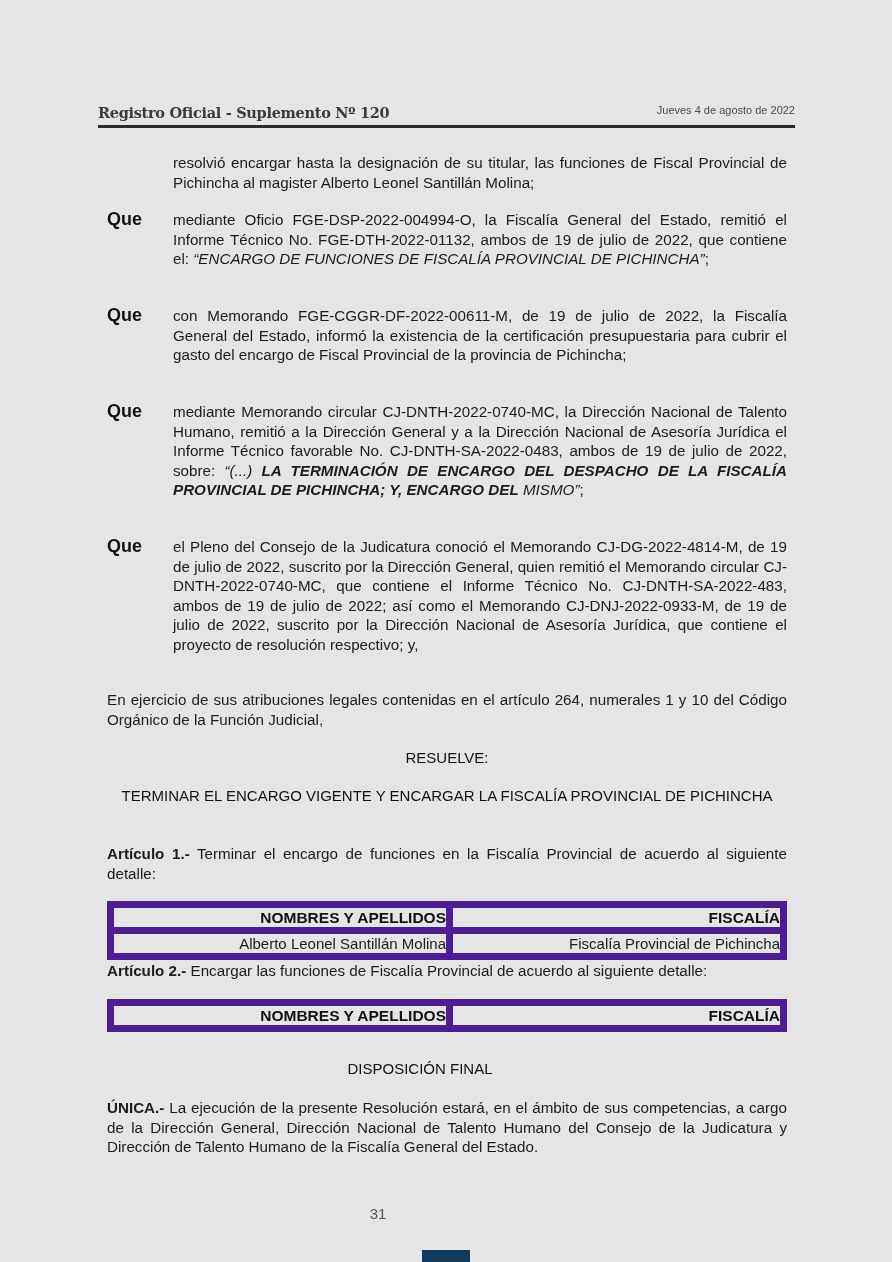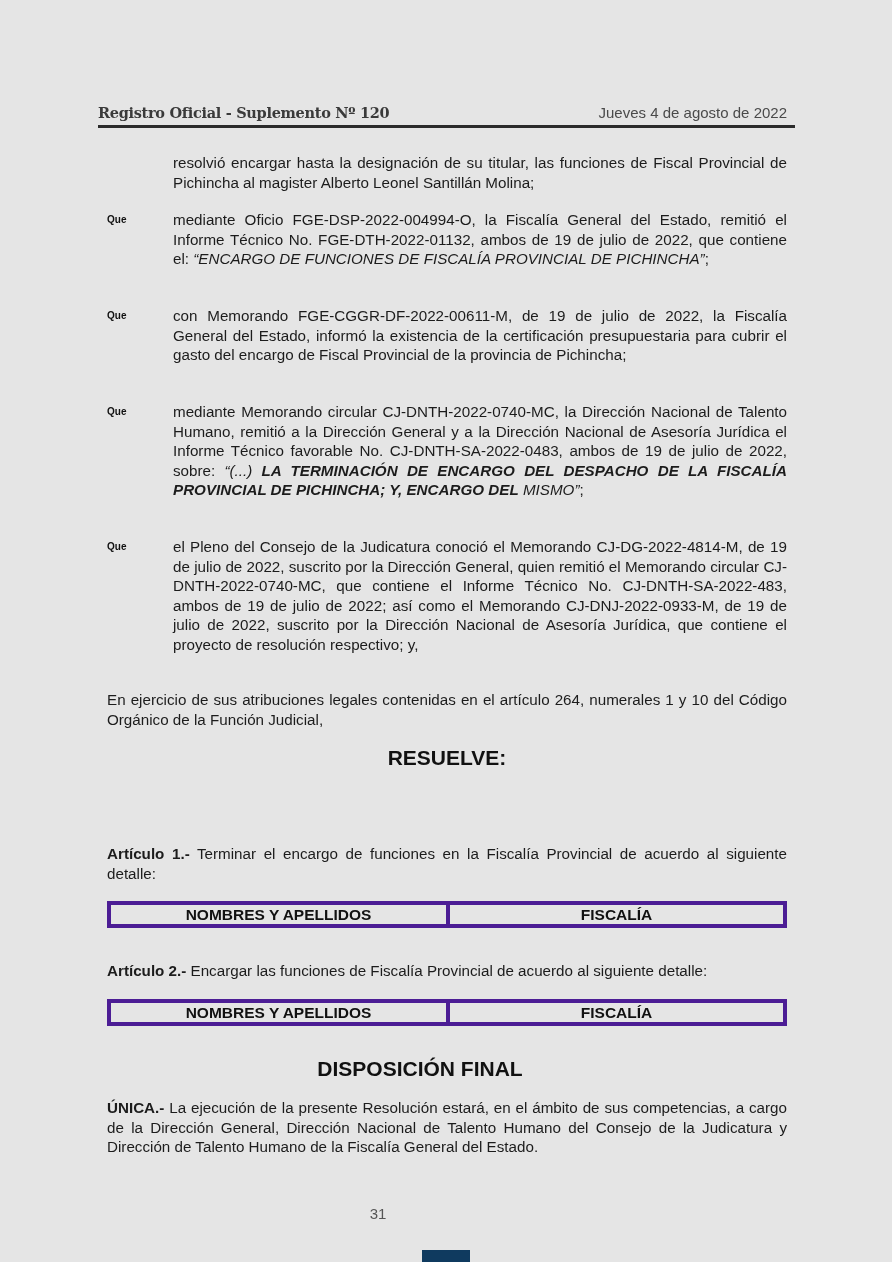--- a/index.html
+++ b/index.html
@@ -1,32 +1,32 @@
 <!DOCTYPE html>
 <html><head>
   <meta charset="utf-8">
   <style>
     html, body { margin: 0; padding: 0; background: #ffffff; }
     body { width: 892px; height: 1262px; position: relative; overflow: hidden; }
     .page { position: absolute; left: 0; top: 0; width: 892px; height: 1262px; background: #e5e5e5; padding-left: 8px; }
     .header { position: absolute; left: 98px; top: 104px; width: 697px; height: 24px; }
     .header-left { position: absolute; left: 0; top: 0; font-family: "DejaVu Serif", serif; font-weight: bold; font-size: 14.5px; color: #3a3a3a; letter-spacing: -0.3px; }
-    .header-right { position: absolute; right: 8px; top: 0; font-family: "Liberation Sans", sans-serif; font-size: 15px; color: #4a4a4a; }
+    .header-right { position: absolute; right: 0; top: 0; font-family: "Liberation Sans", sans-serif; font-size: 11px; color: #4a4a4a; }
     .header-rule { position: absolute; left: 98px; top: 125px; width: 697px; height: 3px; background: #2b2b2b; }
     .body-text { font-family: "Liberation Sans", sans-serif; font-size: 15.2px; line-height: 19.5px; color: #1c1c1c; }
     .block { position: absolute; left: 107px; width: 680px; }
-    .que-label { position: absolute; left: 0; top: 0; font-weight: bold; font-family: "Liberation Sans", sans-serif; font-size: 10px; color: #111; }
+    .que-label { position: absolute; left: 0; top: 0; font-weight: bold; font-family: "Liberation Sans", sans-serif; font-size: 18px; color: #111; }
     .que-text { position: absolute; left: 66px; width: 614px; text-align: justify; }
     .full-text { text-align: justify; }
-    .centered-bold { text-align: center; font-weight: bold; font-family: "Liberation Sans", sans-serif; font-size: 21px; color: #111; line-height: 19.5px; }
+    .centered-bold { text-align: center; font-weight: normal; font-family: "Liberation Sans", sans-serif; font-size: 15px; color: #111; line-height: 19.5px; }
     .italic { font-style: italic; margin-top: 48px; }
     .bolditalic { font-style: italic; font-weight: bold; }
     .bold { font-weight: bold; }
     table.detail { position: absolute; left: 107px; width: 680px; border-collapse: collapse; font-family: "Liberation Sans", sans-serif; font-size: 15px; color: #1c1c1c; }
-    table.detail th, table.detail td { border: 4px solid #4c1d95; text-align: center; padding: 0; height: 19px; line-height: 18px; }
+    table.detail th, table.detail td { border: 7px solid #4c1d95; text-align: right; padding: 0; height: 19px; line-height: 18px; }
     table.detail th { font-weight: bold; font-size: 15.5px; color: #111; }
     table.detail col.c1 { width: 339px; }
     .page-number { position: absolute; left: 0; width: 756px; top: 1205px; text-align: center; font-family: "Liberation Sans", sans-serif; font-size: 15px; color: #555; }
     .footer-bar { position: absolute; left: 422px; top: 1250px; width: 48px; height: 12px; background: #0f3a5f; }
   </style>
 </head>
 <body>
 
 <div class="page">
 
@@ -57,32 +57,37 @@
 
   <div class="block body-text" style="top:537px;">
     <span class="que-label">Que</span>
     <div class="que-text">el Pleno del Consejo de la Judicatura conoció el Memorando CJ-DG-2022-4814-M, de 19 de julio de 2022, suscrito por la Dirección General, quien remitió el Memorando circular CJ-DNTH-2022-0740-MC, que contiene el Informe Técnico No. CJ-DNTH-SA-2022-483, ambos de 19 de julio de 2022; así como el Memorando CJ-DNJ-2022-0933-M, de 19 de julio de 2022, suscrito por la Dirección Nacional de Asesoría Jurídica, que contiene el proyecto de resolución respectivo; y,</div>
   </div>
 
   <div class="block body-text full-text" style="top:690px;">En ejercicio de sus atribuciones legales contenidas en el artículo 264, numerales 1 y 10 del Código Orgánico de la Función Judicial,</div>
 
   <div class="block centered-bold" style="top:748px;">RESUELVE:</div>
 
+  <div class="block centered-bold" style="top:786px; left:117px; width:660px;">TERMINAR EL ENCARGO VIGENTE Y ENCARGAR LA FISCALÍA PROVINCIAL DE PICHINCHA</div>
 
   <div class="block body-text full-text" style="top:844px;"><span class="bold">Artículo 1.-</span><span> Terminar el encargo de funciones en la Fiscalía Provincial de acuerdo al siguiente detalle:</span></div>
 
   <table class="detail" style="top:901px;">
     <colgroup>
         <col class="c1">
         <col>
       </colgroup>
     <tbody>
         <tr>
       <th>NOMBRES Y APELLIDOS</th>
       <th>FISCALÍA</th>
+    </tr>
+    <tr>
+      <td>Alberto Leonel Santillán Molina</td>
+      <td>Fiscalía Provincial de Pichincha</td>
     </tr>
   </tbody>
     </table>
 
   <div class="block body-text full-text" style="top:961px;"><span class="bold">Artículo 2.-</span><span> Encargar las funciones de Fiscalía Provincial de acuerdo al siguiente detalle:</span></div>
 
   <table class="detail" style="top:999px;">
     <colgroup>
         <col class="c1">
         <col>

